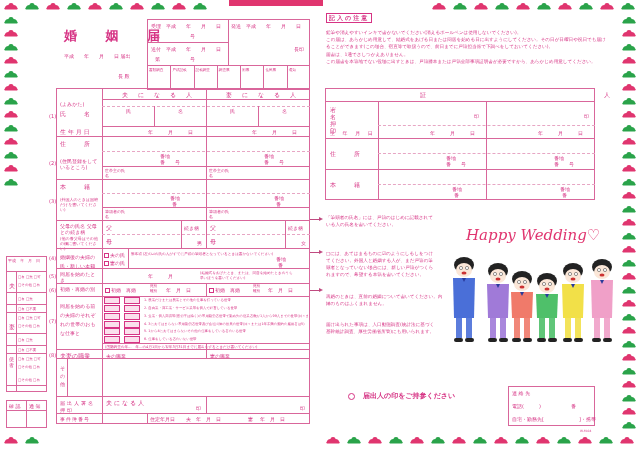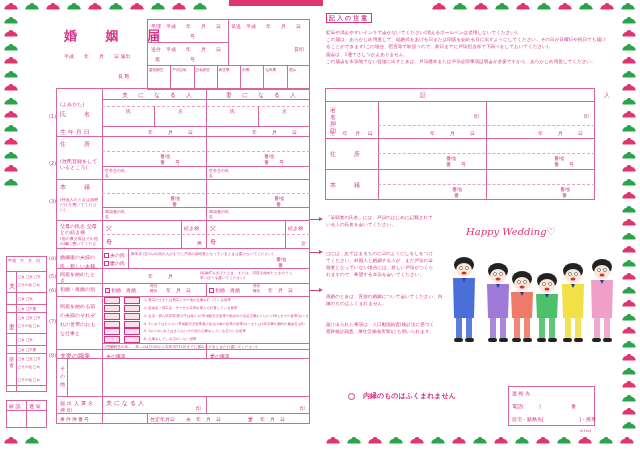--- a/index.html
+++ b/index.html
@@ -13,21 +13,21 @@
   .vl{position:absolute;width:0;border-left:1px solid #d9669b;}
   .dash{border-top:1px dashed #e7a6c4;}
   .t{position:absolute;font-size:5px;line-height:6px;color:#d63384;white-space:nowrap;}
   .t6{position:absolute;font-size:6px;line-height:7px;color:#d63384;white-space:nowrap;}
   .title{position:absolute;left:64px;top:27px;font-size:13px;font-weight:bold;letter-spacing:12px;color:#d63384;}
   .notehead{position:absolute;left:326px;top:13px;border:1px solid #d63384;font-size:6px;padding:0 2px;line-height:8px;font-weight:bold;letter-spacing:2px;}
   .note{position:absolute;font-size:4.6px;line-height:7.2px;color:#d63384;white-space:normal;}
   .chk{display:inline-block;width:5px;height:5px;border:1px solid #d63384;vertical-align:middle;margin-right:1px;box-sizing:border-box;}
   .arrow{position:absolute;height:0;border-top:1px solid #c04a80;}
   .arrow:after{content:"";position:absolute;right:-3px;top:-3px;border-left:4px solid #c04a80;border-top:2.5px solid transparent;border-bottom:2.5px solid transparent;}
-  .happy{position:absolute;left:466px;top:226px;font-family:"DejaVu Serif",serif;font-style:italic;font-size:10px;color:#e0356f;letter-spacing:0px;}
+  .happy{position:absolute;left:466px;top:226px;font-family:"DejaVu Serif",serif;font-style:italic;font-size:15px;color:#e0356f;letter-spacing:0px;}
   .reminder{position:absolute;font-size:7px;font-weight:bold;color:#d63384;line-height:11px;}
   .circ{display:inline-block;width:5px;height:5px;border:1.3px solid #d63384;border-radius:50%;margin-right:8px;vertical-align:middle;}
   .figure{position:absolute;}
   .red-tag{display:inline-block;width:14px;height:5px;border:1px solid #d63384;background:#fbe0ec;margin-right:4px;vertical-align:middle;}
 </style>
 </head>
 <body>
 
 <div class="topbar"></div>
 
@@ -758,20 +758,20 @@
         <path d="M6 22 L28 22 L27 60 L7 60 Z" fill="#f0a0c8"></path>
         <path d="M9 60 L15 60 L15 80 L9 80 Z" fill="#f0a0c8" opacity="0.9"></path>
         <path d="M19 60 L25 60 L25 80 L19 80 Z" fill="#f0a0c8" opacity="0.9"></path>
         <rect x="7" y="80" width="9" height="4" rx="2" fill="#222"></rect>
         <rect x="18" y="80" width="9" height="4" rx="2" fill="#222"></rect>
         <path d="M15 22 L17 26 L19 22 Z" fill="#2a3a9a"></path>
       </svg></div>
   </div>
 
 <div class="reminder" style="left:348px;top:391px;">
-  <div><span class="circ"></span><span>内縁のものはふくまれません</span></div>
+  <div><span class="circ"></span><span>届出人の印をご持参ください</span></div>
 </div>
 
 <div class="box" style="left:508px;top:386px;width:87px;height:40px;"></div>
 <div class="t" style="left:512px;top:390px;">連 絡 先</div>
 <div class="t" style="left:512px;top:403px;">電話(　　　)　　　　　　番</div>
 <div class="t" style="left:512px;top:416px;">自宅・勤務先[　　　　　　　]・携帯</div>
 <div class="t" style="left:580px;top:428px;font-size:3px;">W-M-04</div>
 
 </body></html>

